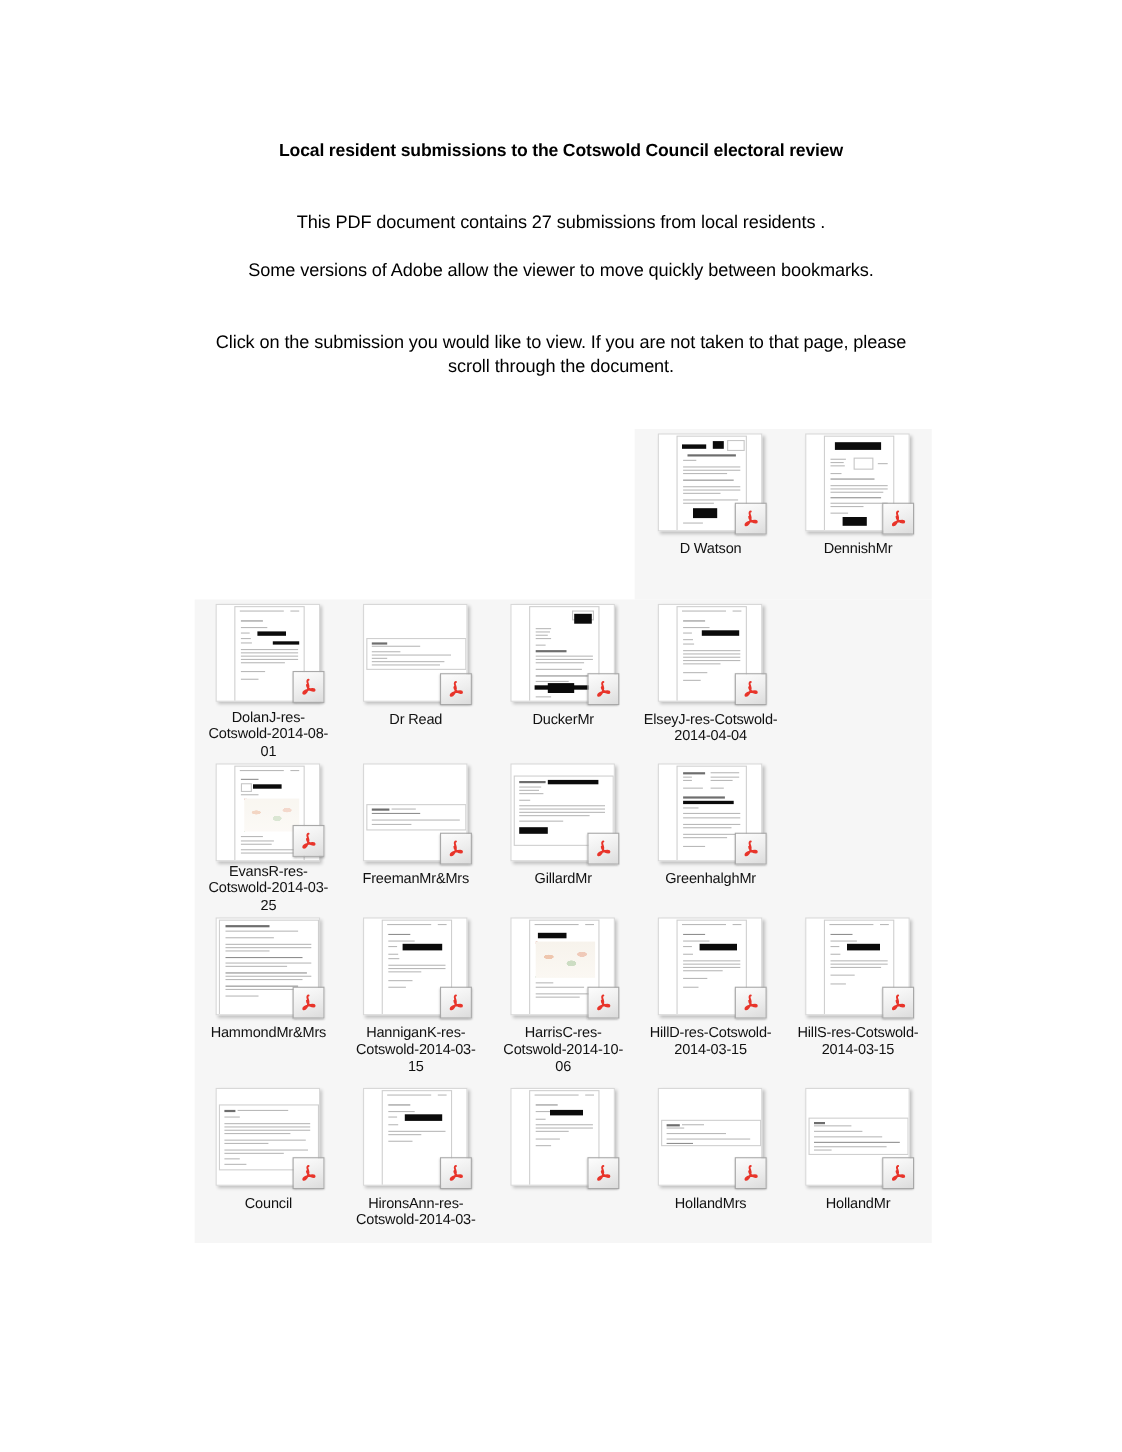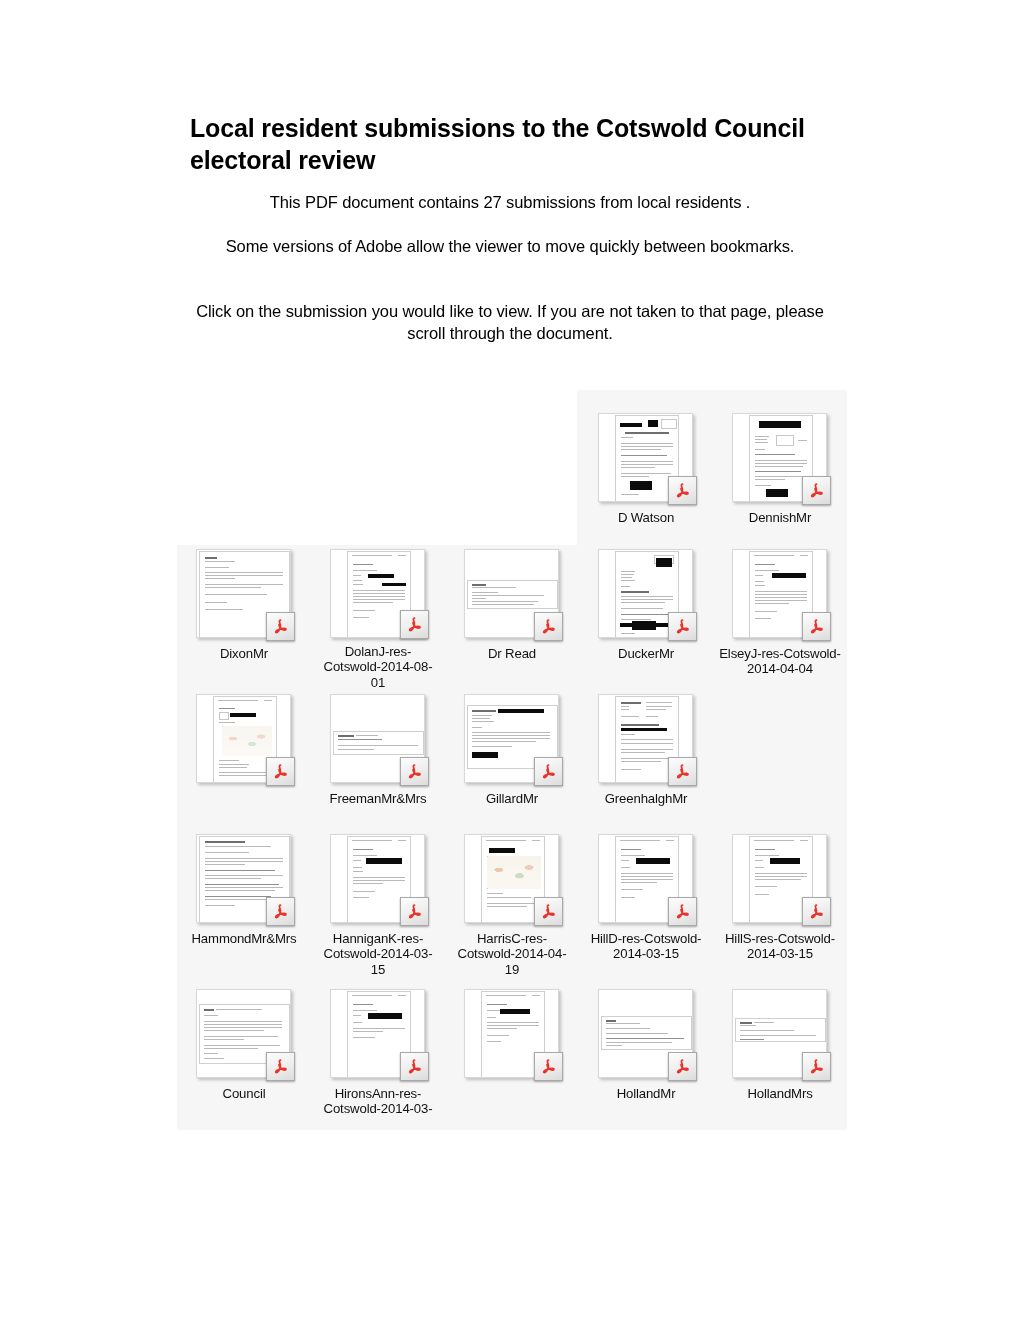--- a/index.html
+++ b/index.html
@@ -17,25 +17,25 @@
   }
 
   
   .doc-head {
     position: absolute;
     left: 190px;
     top: 112px;
     width: 640px;
   }
   .doc-title {
-    font-size: 25px;
+    font-size: 16px;
     font-weight: bold;
     line-height: 1.28;
-    text-align: left;
-    margin: 0;
+    text-align: center;
+    margin: 16px;
     letter-spacing: -0.15px;
   }
   .doc-para {
     font-size: 16.5px;
     line-height: 1.32;
     text-align: center;
     margin: 0;
     letter-spacing: -0.1px;
   }
   .p1 { position: absolute; left: 0; top: 80px;  width: 640px; }
@@ -49,21 +49,21 @@
     top: 390px;
     width: 670px;
     height: 740px;
   }
   .grid-row {
     position: absolute;
     left: 0;
     width: 670px;
     display: flex;
   }
-  .grid-row.r1 { top: 0px;   height: 155px; align-items: center; }
+  .grid-row.r1 { top: 0px;   height: 155px; }
   .grid-row.r2 { top: 155px; height: 145px; }
   .grid-row.r3 { top: 300px; height: 140px; }
   .grid-row.r4 { top: 440px; height: 155px; }
   .grid-row.r5 { top: 595px; height: 145px; }
 
   
   .panel-bg {
     position: absolute;
     background: #f6f6f6;
   }
@@ -250,45 +250,20 @@
             <path d="M10 2.4c-1 0-1.4 1-1.2 2.2.2 1.4 1.1 3.2 1.1 4.6 0 2.3-1.1 4.6-2.1 6-0.8 1.1-1.9 2-2.6 2-.5 0-.8-.3-.8-.8 0-1.2 2-2.3 4.4-3.1 2.1-.7 4.4-1.1 5.8-1.1 1.2 0 1.9.3 1.9 1 0 .6-.6 1-1.5 1-1.6 0-3.6-1.2-5-2.7-1-1.1-1.7-2.4-1.7-3.6" fill="none" stroke="#e8342a" stroke-width="2.1" stroke-linecap="round" stroke-linejoin="round"></path>
           </svg>
         </div>
       </div>
       <div class="caption">DennishMr</div>
     </div>
   </div>
 
   <div class="grid-row r2">
 
-    <div class="cell">
-      <div class="thumb-wrap">
-        <div class="thumb">
-          <div class="page full">
-            <div class="ln h" style="left:5px;top:5px;width:12px;"></div>
-            <div class="ln" style="left:5px;top:9px;width:30px;"></div>
-            <div class="ln" style="left:5px;top:15px;width:24px;"></div>
-            <div class="ln" style="left:5px;top:20px;width:78px;"></div>
-            <div class="ln" style="left:5px;top:23px;width:78px;"></div>
-            <div class="ln" style="left:5px;top:26px;width:30px;"></div>
-            <div class="ln" style="left:5px;top:32px;width:78px;"></div>
-            <div class="ln" style="left:5px;top:35px;width:56px;"></div>
-            <div class="ln" style="left:5px;top:42px;width:62px;"></div>
-            <div class="ln" style="left:5px;top:50px;width:22px;"></div>
-            <div class="ln" style="left:5px;top:57px;width:38px;"></div>
-          </div>
-        </div>
-        <div class="pdf-badge">
-          <svg width="17" height="17" viewBox="0 0 20 20" aria-hidden="true">
-            <path d="M10 2.4c-1 0-1.4 1-1.2 2.2.2 1.4 1.1 3.2 1.1 4.6 0 2.3-1.1 4.6-2.1 6-0.8 1.1-1.9 2-2.6 2-.5 0-.8-.3-.8-.8 0-1.2 2-2.3 4.4-3.1 2.1-.7 4.4-1.1 5.8-1.1 1.2 0 1.9.3 1.9 1 0 .6-.6 1-1.5 1-1.6 0-3.6-1.2-5-2.7-1-1.1-1.7-2.4-1.7-3.6" fill="none" stroke="#e8342a" stroke-width="2.1" stroke-linecap="round" stroke-linejoin="round"></path>
-          </svg>
-        </div>
-      </div>
-      <div class="caption">DixonMr</div>
-    </div>
 
     <div class="cell">
       <div class="thumb-wrap">
         <div class="thumb">
           <div class="page portrait">
             <div class="ln" style="left:4px;top:3px;width:40px;"></div>
             <div class="ln" style="left:50px;top:3px;width:8px;"></div>
             <div class="ln dk" style="left:5px;top:12px;width:20px;"></div>
             <div class="ln" style="left:5px;top:18px;width:24px;"></div>
             <div class="ln" style="left:5px;top:23px;width:8px;"></div>
@@ -418,20 +393,21 @@
             <div class="ln" style="left:5px;top:75px;width:52px;"></div>
             <div class="ln" style="left:5px;top:78px;width:48px;"></div>
           </div>
         </div>
         <div class="pdf-badge">
           <svg width="17" height="17" viewBox="0 0 20 20" aria-hidden="true">
             <path d="M10 2.4c-1 0-1.4 1-1.2 2.2.2 1.4 1.1 3.2 1.1 4.6 0 2.3-1.1 4.6-2.1 6-0.8 1.1-1.9 2-2.6 2-.5 0-.8-.3-.8-.8 0-1.2 2-2.3 4.4-3.1 2.1-.7 4.4-1.1 5.8-1.1 1.2 0 1.9.3 1.9 1 0 .6-.6 1-1.5 1-1.6 0-3.6-1.2-5-2.7-1-1.1-1.7-2.4-1.7-3.6" fill="none" stroke="#e8342a" stroke-width="2.1" stroke-linecap="round" stroke-linejoin="round"></path>
           </svg>
         </div>
       </div>
+      <div class="caption">EvansR-res-Cotswold-2014-03-25</div>
     </div>
 
 
     <div class="cell">
       <div class="thumb-wrap">
         <div class="thumb">
           <div class="page band2">
             <div class="ln h" style="left:4px;top:3px;width:16px;"></div>
             <div class="ln" style="left:22px;top:3px;width:22px;"></div>
             <div class="ln dk" style="left:4px;top:7px;width:44px;"></div>
@@ -582,21 +558,21 @@
             <div class="ln" style="left:5px;top:66px;width:52px;"></div>
             <div class="ln" style="left:5px;top:69px;width:40px;"></div>
           </div>
         </div>
         <div class="pdf-badge">
           <svg width="17" height="17" viewBox="0 0 20 20" aria-hidden="true">
             <path d="M10 2.4c-1 0-1.4 1-1.2 2.2.2 1.4 1.1 3.2 1.1 4.6 0 2.3-1.1 4.6-2.1 6-0.8 1.1-1.9 2-2.6 2-.5 0-.8-.3-.8-.8 0-1.2 2-2.3 4.4-3.1 2.1-.7 4.4-1.1 5.8-1.1 1.2 0 1.9.3 1.9 1 0 .6-.6 1-1.5 1-1.6 0-3.6-1.2-5-2.7-1-1.1-1.7-2.4-1.7-3.6" fill="none" stroke="#e8342a" stroke-width="2.1" stroke-linecap="round" stroke-linejoin="round"></path>
           </svg>
         </div>
       </div>
-      <div class="caption">HarrisC-res-Cotswold-2014-04-19</div>
+      <div class="caption">HarrisC-res-Cotswold-2014-10-06</div>
     </div>
 
     <div class="cell">
       <div class="thumb-wrap">
         <div class="thumb">
           <div class="page portrait">
             <div class="ln" style="left:4px;top:3px;width:40px;"></div>
             <div class="ln" style="left:50px;top:3px;width:8px;"></div>
             <div class="ln dk" style="left:5px;top:12px;width:20px;"></div>
             <div class="ln" style="left:5px;top:18px;width:24px;"></div>
@@ -724,53 +700,53 @@
           <svg width="17" height="17" viewBox="0 0 20 20" aria-hidden="true">
             <path d="M10 2.4c-1 0-1.4 1-1.2 2.2.2 1.4 1.1 3.2 1.1 4.6 0 2.3-1.1 4.6-2.1 6-0.8 1.1-1.9 2-2.6 2-.5 0-.8-.3-.8-.8 0-1.2 2-2.3 4.4-3.1 2.1-.7 4.4-1.1 5.8-1.1 1.2 0 1.9.3 1.9 1 0 .6-.6 1-1.5 1-1.6 0-3.6-1.2-5-2.7-1-1.1-1.7-2.4-1.7-3.6" fill="none" stroke="#e8342a" stroke-width="2.1" stroke-linecap="round" stroke-linejoin="round"></path>
           </svg>
         </div>
       </div>
     </div>
 
     <div class="cell">
       <div class="thumb-wrap">
         <div class="thumb">
+          <div class="page" style="left:2px;top:28px;width:89px;height:22px;">
+            <div class="ln h" style="left:4px;top:3px;width:12px;"></div>
+            <div class="ln" style="left:18px;top:3px;width:20px;"></div>
+            <div class="ln" style="left:4px;top:6px;width:16px;"></div>
+            <div class="ln" style="left:4px;top:11px;width:54px;"></div>
+            <div class="ln" style="left:4px;top:16px;width:76px;"></div>
+            <div class="ln dk" style="left:4px;top:20px;width:24px;"></div>
+          </div>
+        </div>
+        <div class="pdf-badge">
+          <svg width="17" height="17" viewBox="0 0 20 20" aria-hidden="true">
+            <path d="M10 2.4c-1 0-1.4 1-1.2 2.2.2 1.4 1.1 3.2 1.1 4.6 0 2.3-1.1 4.6-2.1 6-0.8 1.1-1.9 2-2.6 2-.5 0-.8-.3-.8-.8 0-1.2 2-2.3 4.4-3.1 2.1-.7 4.4-1.1 5.8-1.1 1.2 0 1.9.3 1.9 1 0 .6-.6 1-1.5 1-1.6 0-3.6-1.2-5-2.7-1-1.1-1.7-2.4-1.7-3.6" fill="none" stroke="#e8342a" stroke-width="2.1" stroke-linecap="round" stroke-linejoin="round"></path>
+          </svg>
+        </div>
+      </div>
+      <div class="caption">HollandMrs</div>
+    </div>
+
+    <div class="cell">
+      <div class="thumb-wrap">
+        <div class="thumb">
           <div class="page" style="left:2px;top:26px;width:89px;height:32px;">
             <div class="ln h" style="left:4px;top:3px;width:10px;"></div>
             <div class="ln" style="left:4px;top:6px;width:34px;"></div>
             <div class="ln" style="left:4px;top:11px;width:44px;"></div>
             <div class="ln" style="left:4px;top:16px;width:62px;"></div>
             <div class="ln dk" style="left:4px;top:21px;width:78px;"></div>
             <div class="ln" style="left:4px;top:25px;width:66px;"></div>
             <div class="ln" style="left:4px;top:28px;width:16px;"></div>
           </div>
         </div>
         <div class="pdf-badge">
           <svg width="17" height="17" viewBox="0 0 20 20" aria-hidden="true">
             <path d="M10 2.4c-1 0-1.4 1-1.2 2.2.2 1.4 1.1 3.2 1.1 4.6 0 2.3-1.1 4.6-2.1 6-0.8 1.1-1.9 2-2.6 2-.5 0-.8-.3-.8-.8 0-1.2 2-2.3 4.4-3.1 2.1-.7 4.4-1.1 5.8-1.1 1.2 0 1.9.3 1.9 1 0 .6-.6 1-1.5 1-1.6 0-3.6-1.2-5-2.7-1-1.1-1.7-2.4-1.7-3.6" fill="none" stroke="#e8342a" stroke-width="2.1" stroke-linecap="round" stroke-linejoin="round"></path>
           </svg>
         </div>
       </div>
       <div class="caption">HollandMr</div>
     </div>
-
-    <div class="cell">
-      <div class="thumb-wrap">
-        <div class="thumb">
-          <div class="page" style="left:2px;top:28px;width:89px;height:22px;">
-            <div class="ln h" style="left:4px;top:3px;width:12px;"></div>
-            <div class="ln" style="left:18px;top:3px;width:20px;"></div>
-            <div class="ln" style="left:4px;top:6px;width:16px;"></div>
-            <div class="ln" style="left:4px;top:11px;width:54px;"></div>
-            <div class="ln" style="left:4px;top:16px;width:76px;"></div>
-            <div class="ln dk" style="left:4px;top:20px;width:24px;"></div>
-          </div>
-        </div>
-        <div class="pdf-badge">
-          <svg width="17" height="17" viewBox="0 0 20 20" aria-hidden="true">
-            <path d="M10 2.4c-1 0-1.4 1-1.2 2.2.2 1.4 1.1 3.2 1.1 4.6 0 2.3-1.1 4.6-2.1 6-0.8 1.1-1.9 2-2.6 2-.5 0-.8-.3-.8-.8 0-1.2 2-2.3 4.4-3.1 2.1-.7 4.4-1.1 5.8-1.1 1.2 0 1.9.3 1.9 1 0 .6-.6 1-1.5 1-1.6 0-3.6-1.2-5-2.7-1-1.1-1.7-2.4-1.7-3.6" fill="none" stroke="#e8342a" stroke-width="2.1" stroke-linecap="round" stroke-linejoin="round"></path>
-          </svg>
-        </div>
-      </div>
-      <div class="caption">HollandMrs</div>
-    </div>
   </div>
 </div>
 
 </body></html>

